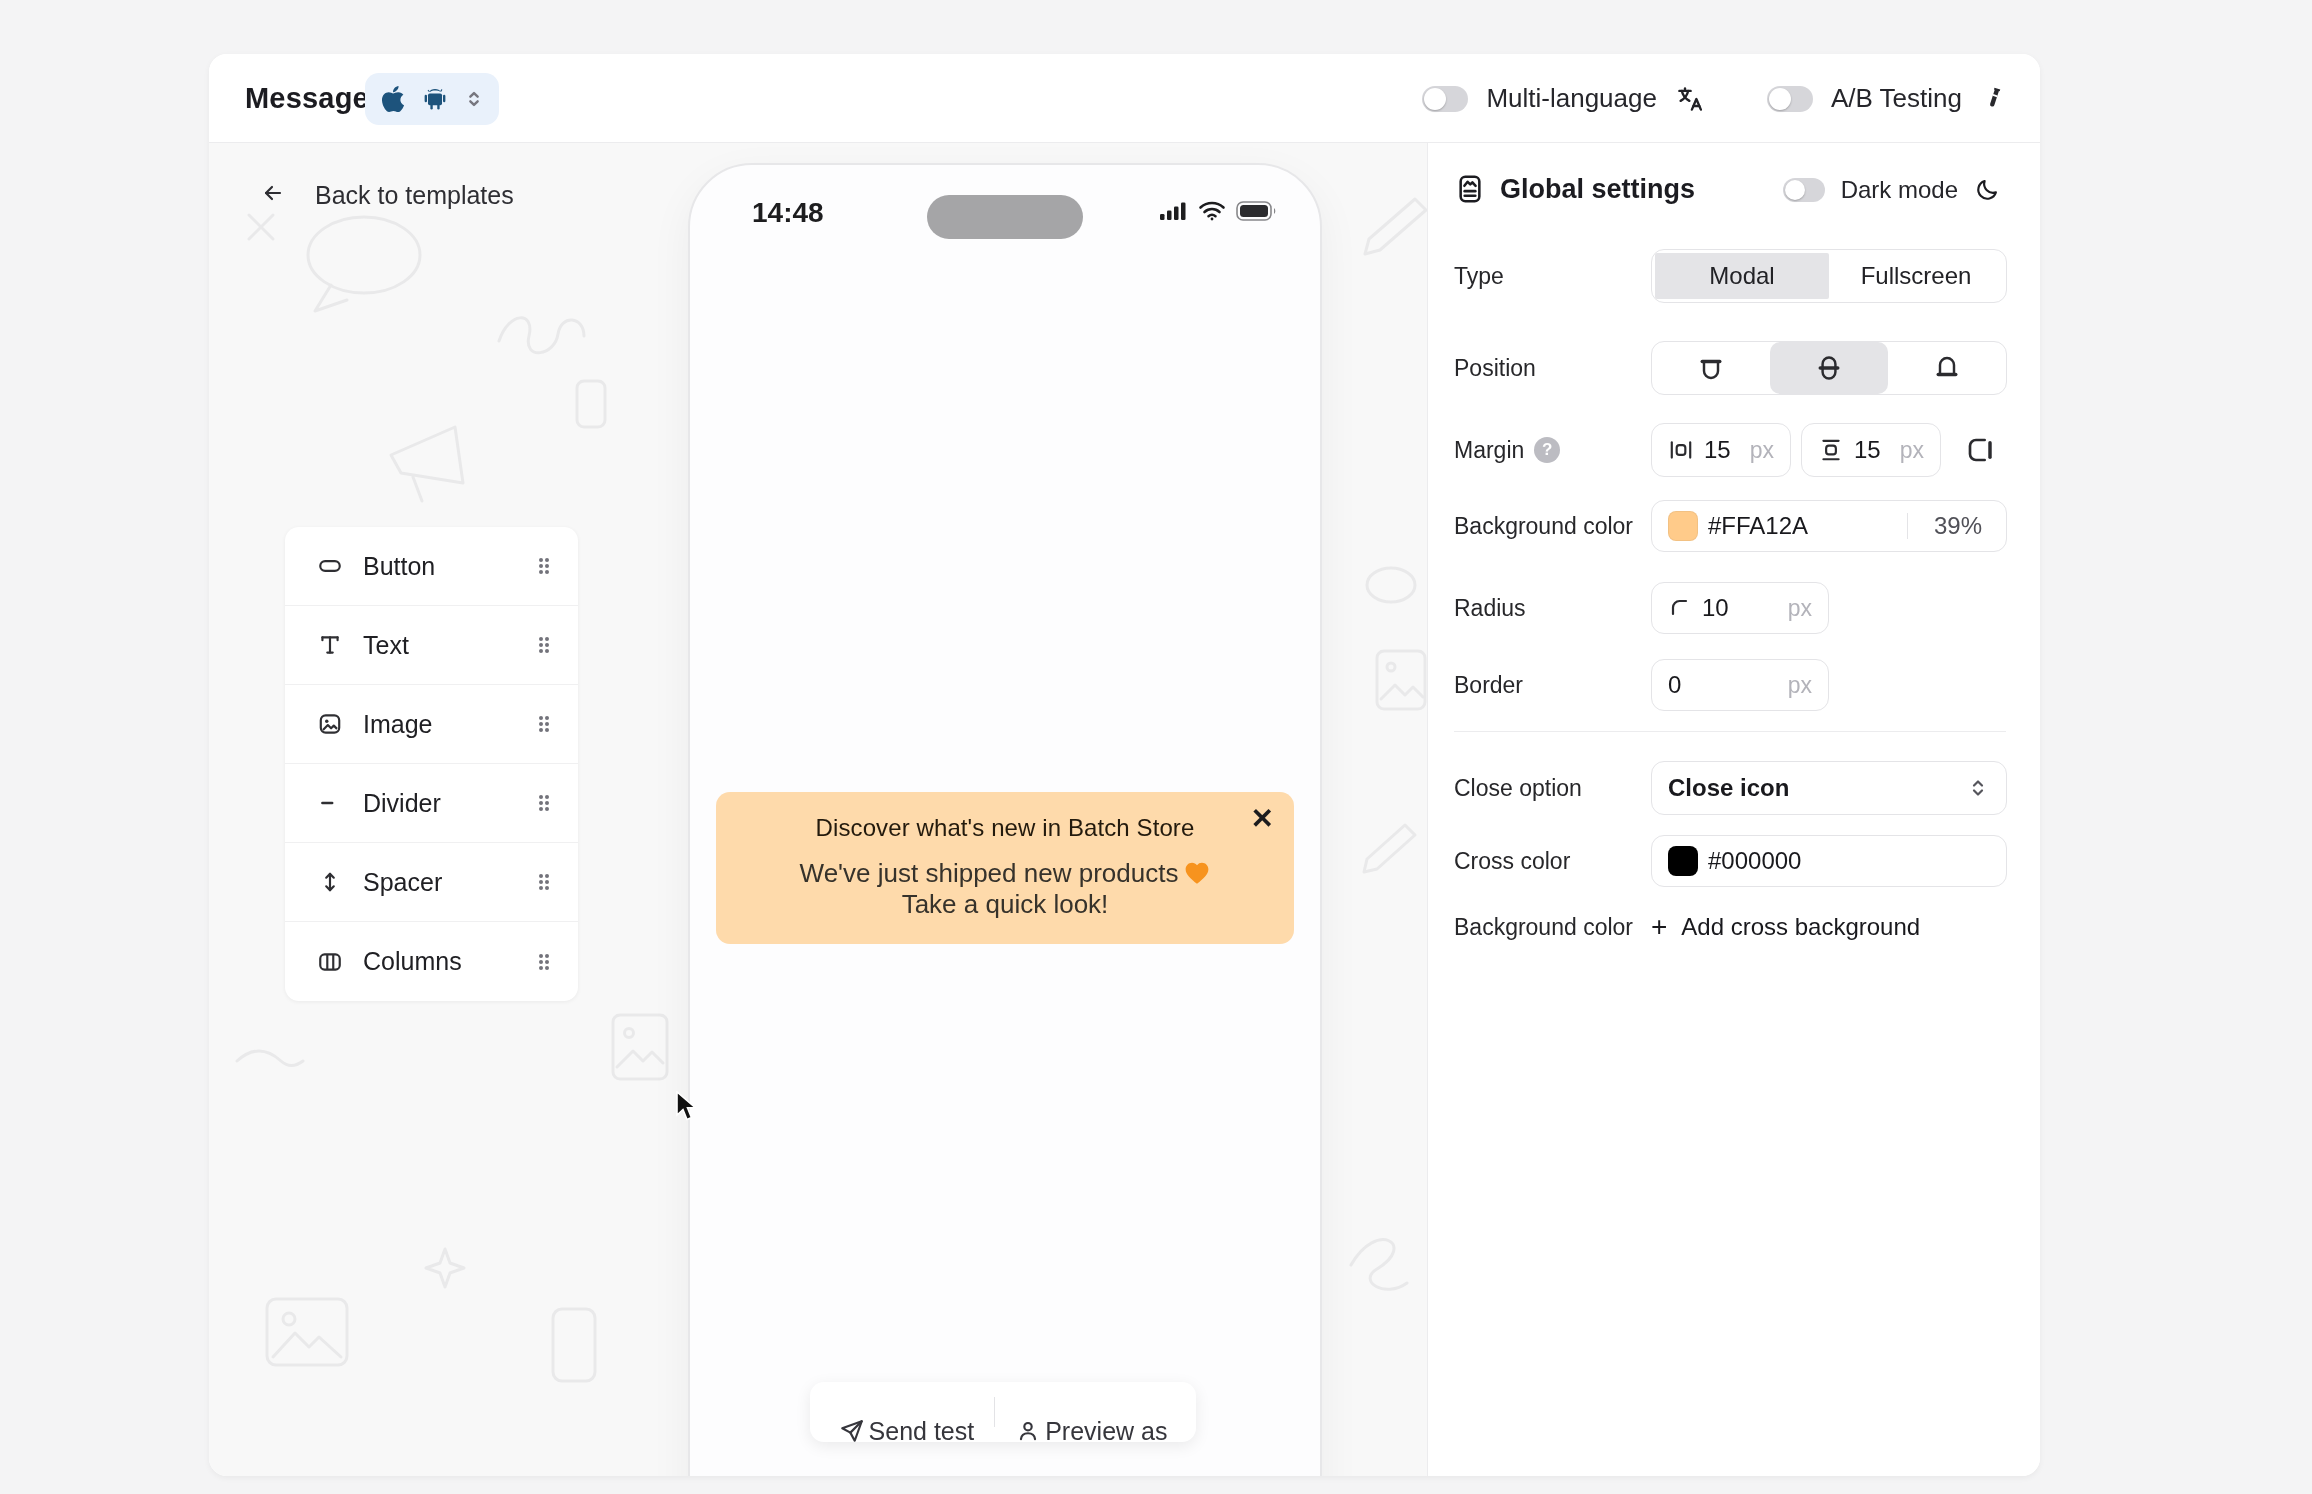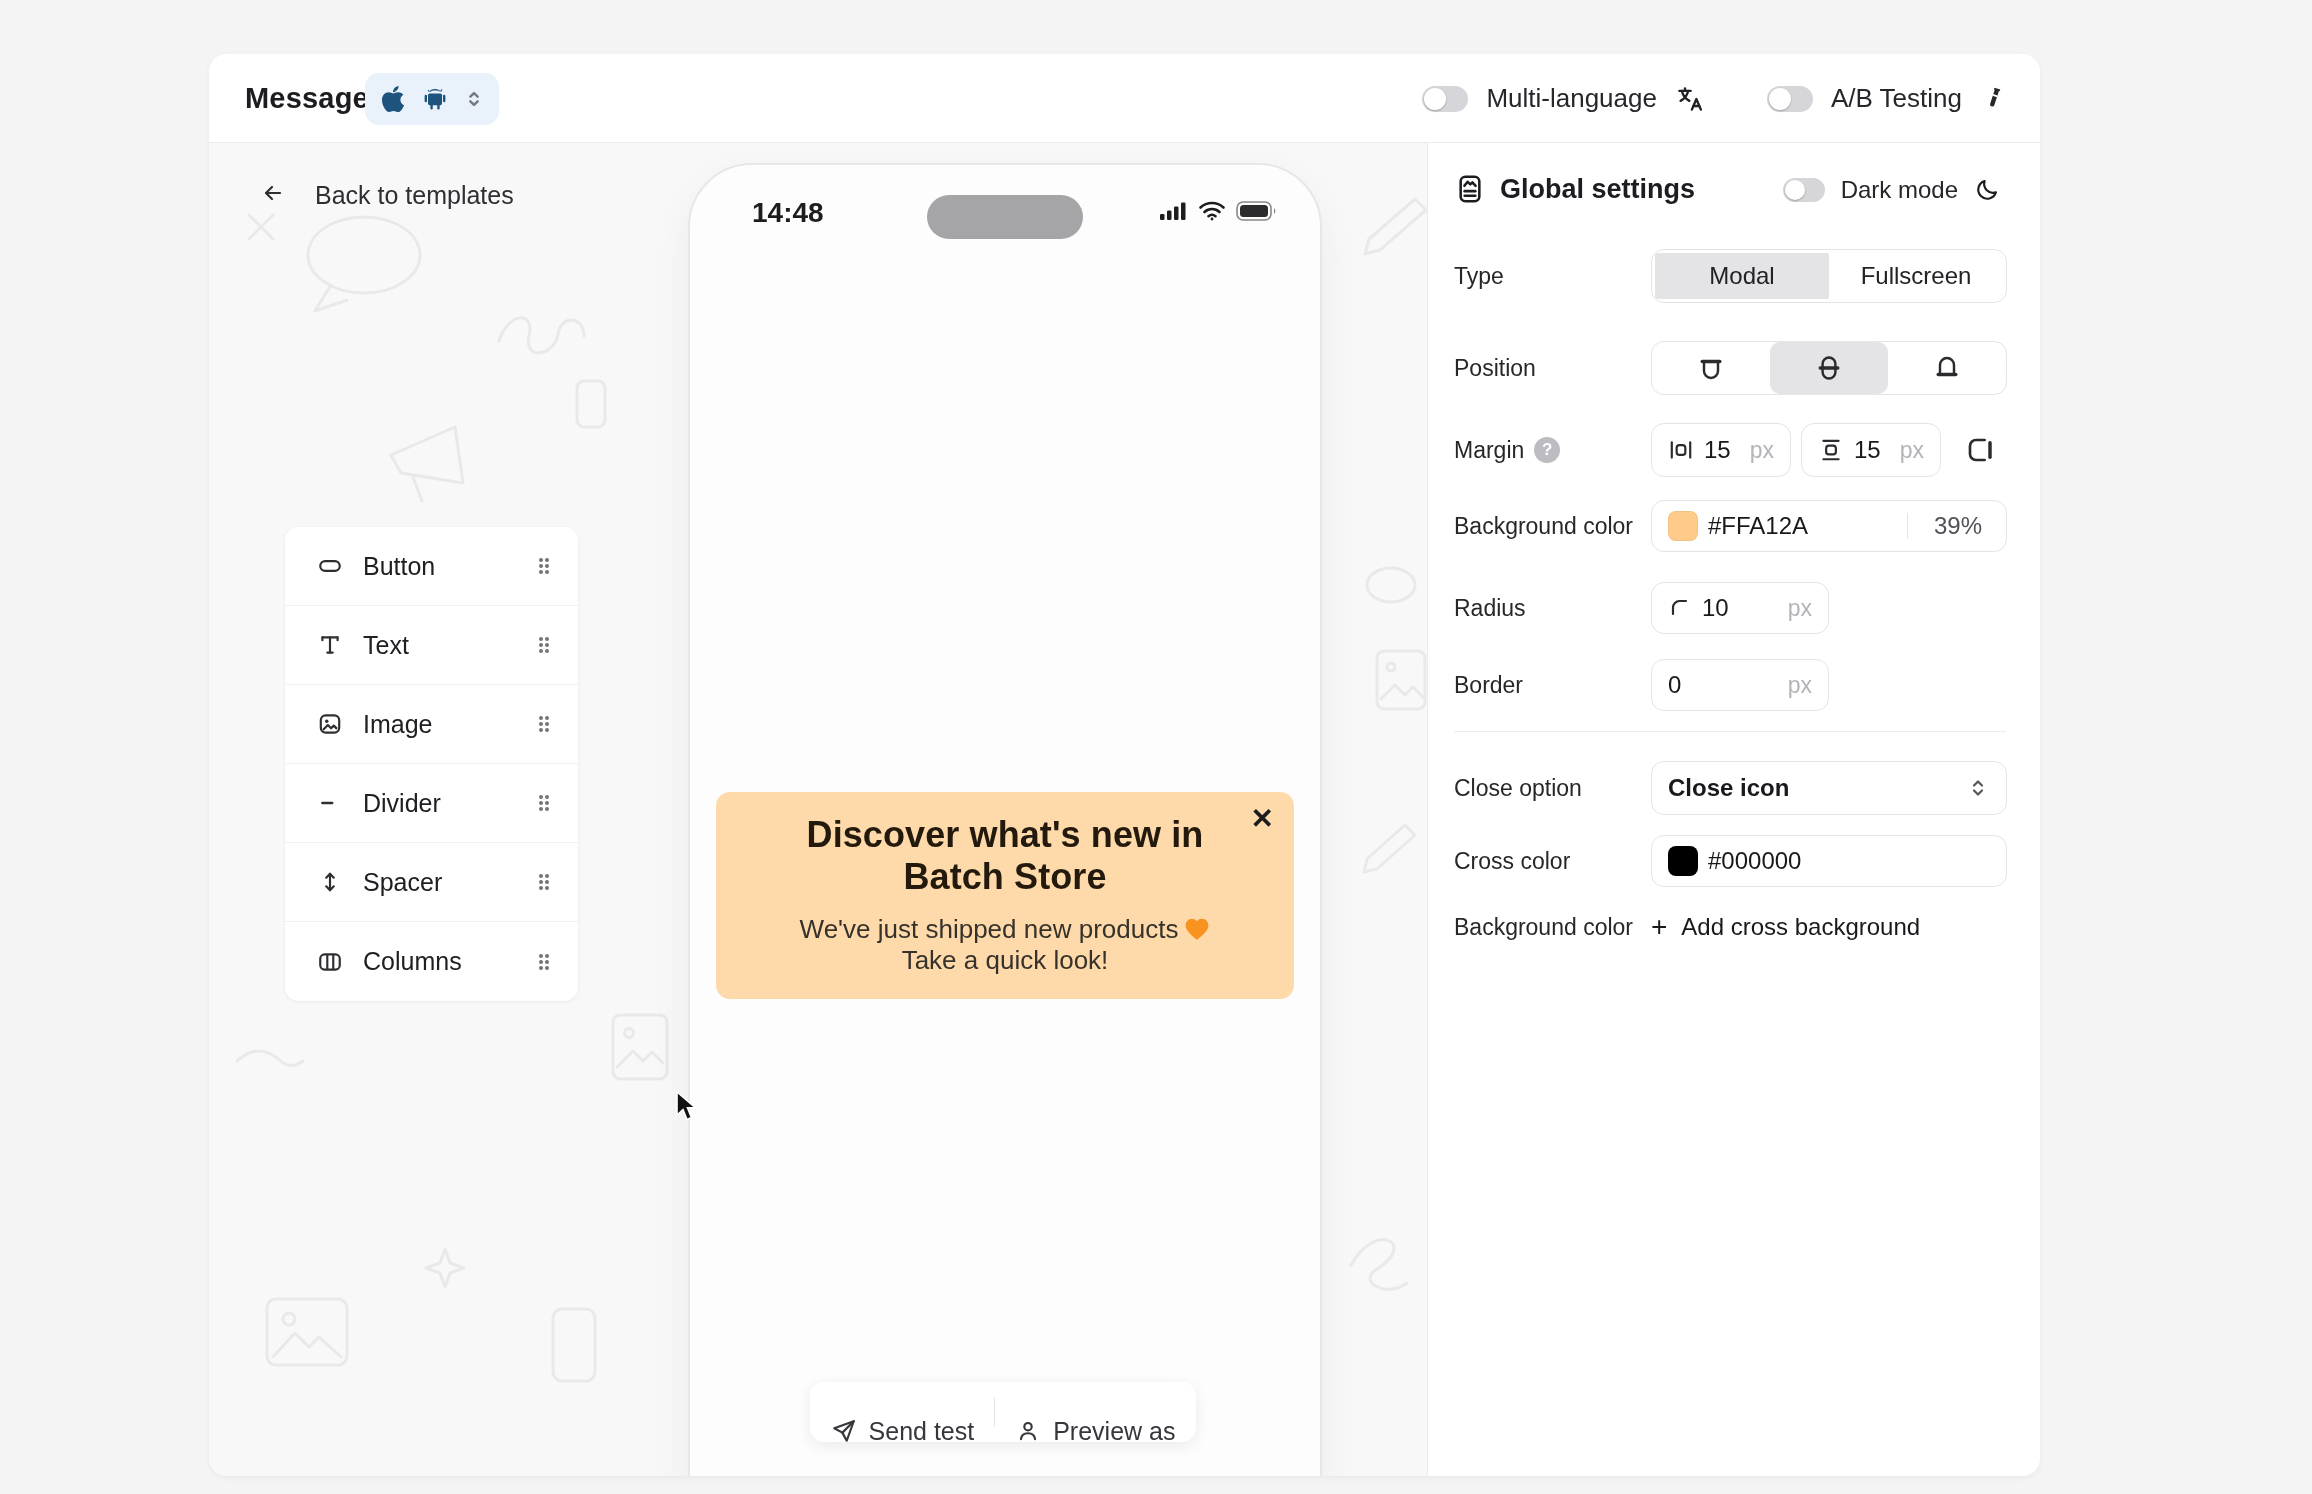--- a/index.html
+++ b/index.html
@@ -43,28 +43,28 @@
 
   
   .phone { position:absolute; left:479px; top:20px; width:634px; height:1400px; background:#fdfdfe;
            border:2px solid #e7e7e9; border-radius:64px; box-shadow:0 14px 44px rgba(0,0,0,.05); }
   .ph-time { position:absolute; left:62px; top:32px; font-size:28px; font-weight:600; color:#1d1d1f; }
   .island { position:absolute; left:237px; top:30px; width:156px; height:44px; border-radius:24px; background:#a5a5a7; }
   .ph-status { position:absolute; right:42px; top:36px; display:flex; align-items:center; gap:10px; }
 
   .banner { position:absolute; left:26px; top:627px; width:578px; min-height:152px; background:rgba(255,161,42,0.39);
             border-radius:14px; padding:22px 46px 24px; text-align:center; cursor:pointer; }
-  .banner-title { font-size:36px; font-weight:700; color:#231a0d; letter-spacing:.1px; }
+  .banner-title { font-size:24px; font-weight:400; color:#231a0d; letter-spacing:.1px; }
   .banner-close { position:absolute; right:20px; top:10px; font-size:28px; font-weight:600; color:#1c1c1e; cursor:pointer; }
   .banner-body { margin-top:16px; font-size:26px; line-height:1.18; color:#36322b; }
   .heart { display:inline-block; vertical-align:-3px; margin-left:6px; }
 
   .preview-actions { position:absolute; left:601px; top:1239px; width:386px; height:60px; background:#fff; border-radius:14px;
                      box-shadow:0 4px 16px rgba(0,0,0,.08); display:flex; align-items:center; justify-content:center; z-index:4; }
-  .pa-btn { display:flex; align-items:center; gap:12px; font-size:25px; font-weight:500; color:#36363c; padding:0 20px; cursor:pointer;margin-top:38px; }
+  .pa-btn { display:flex; align-items:center; gap:4px; font-size:25px; font-weight:500; color:#36363c; padding:0 20px; cursor:pointer;margin-top:38px; }
   .pa-sep { width:1px; height:30px; background:#e3e3e6; }
 
   .cursor { position:absolute; left:466px; top:948px; z-index:9; }
 
   
   .panel { position:absolute; left:1218px; top:89px; width:613px; height:1333px; background:#fff; border-left:1px solid #ececee; }
   .panel-hdr { position:absolute; left:26px; top:30px; display:flex; align-items:center; gap:14px; }
   .panel-title { font-size:27px; font-weight:700; color:#1c1c21; }
   .darkmode { position:absolute; right:40px; top:33px; display:flex; align-items:center; gap:16px; }
   .dm-label { font-size:24px; color:#26262b; }

